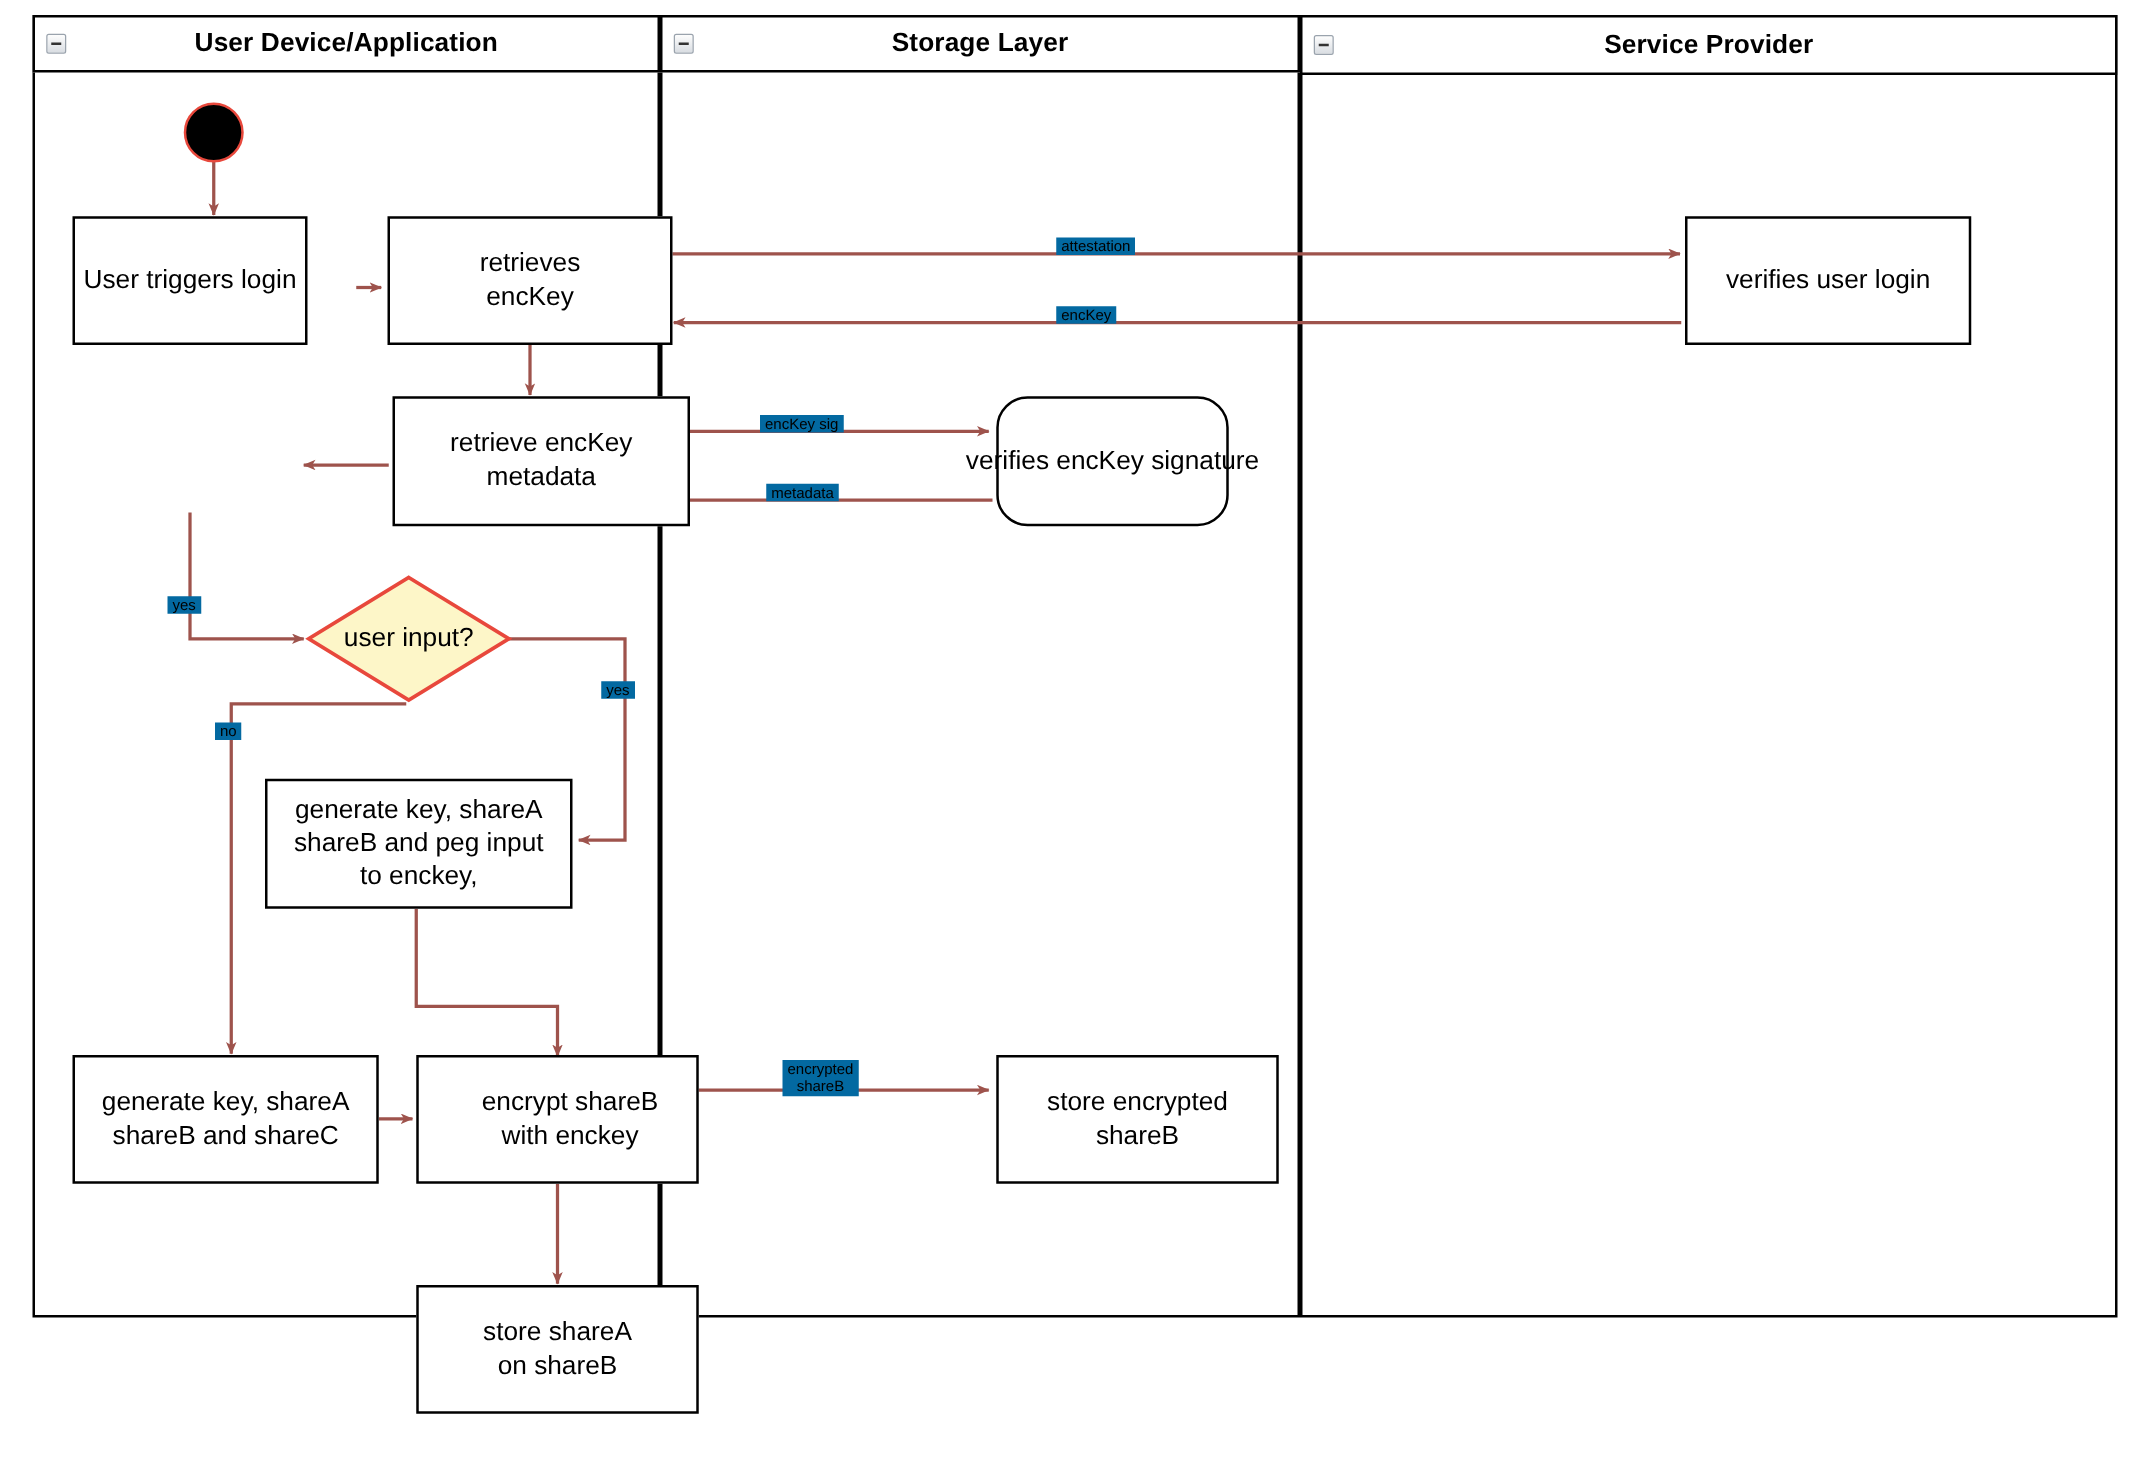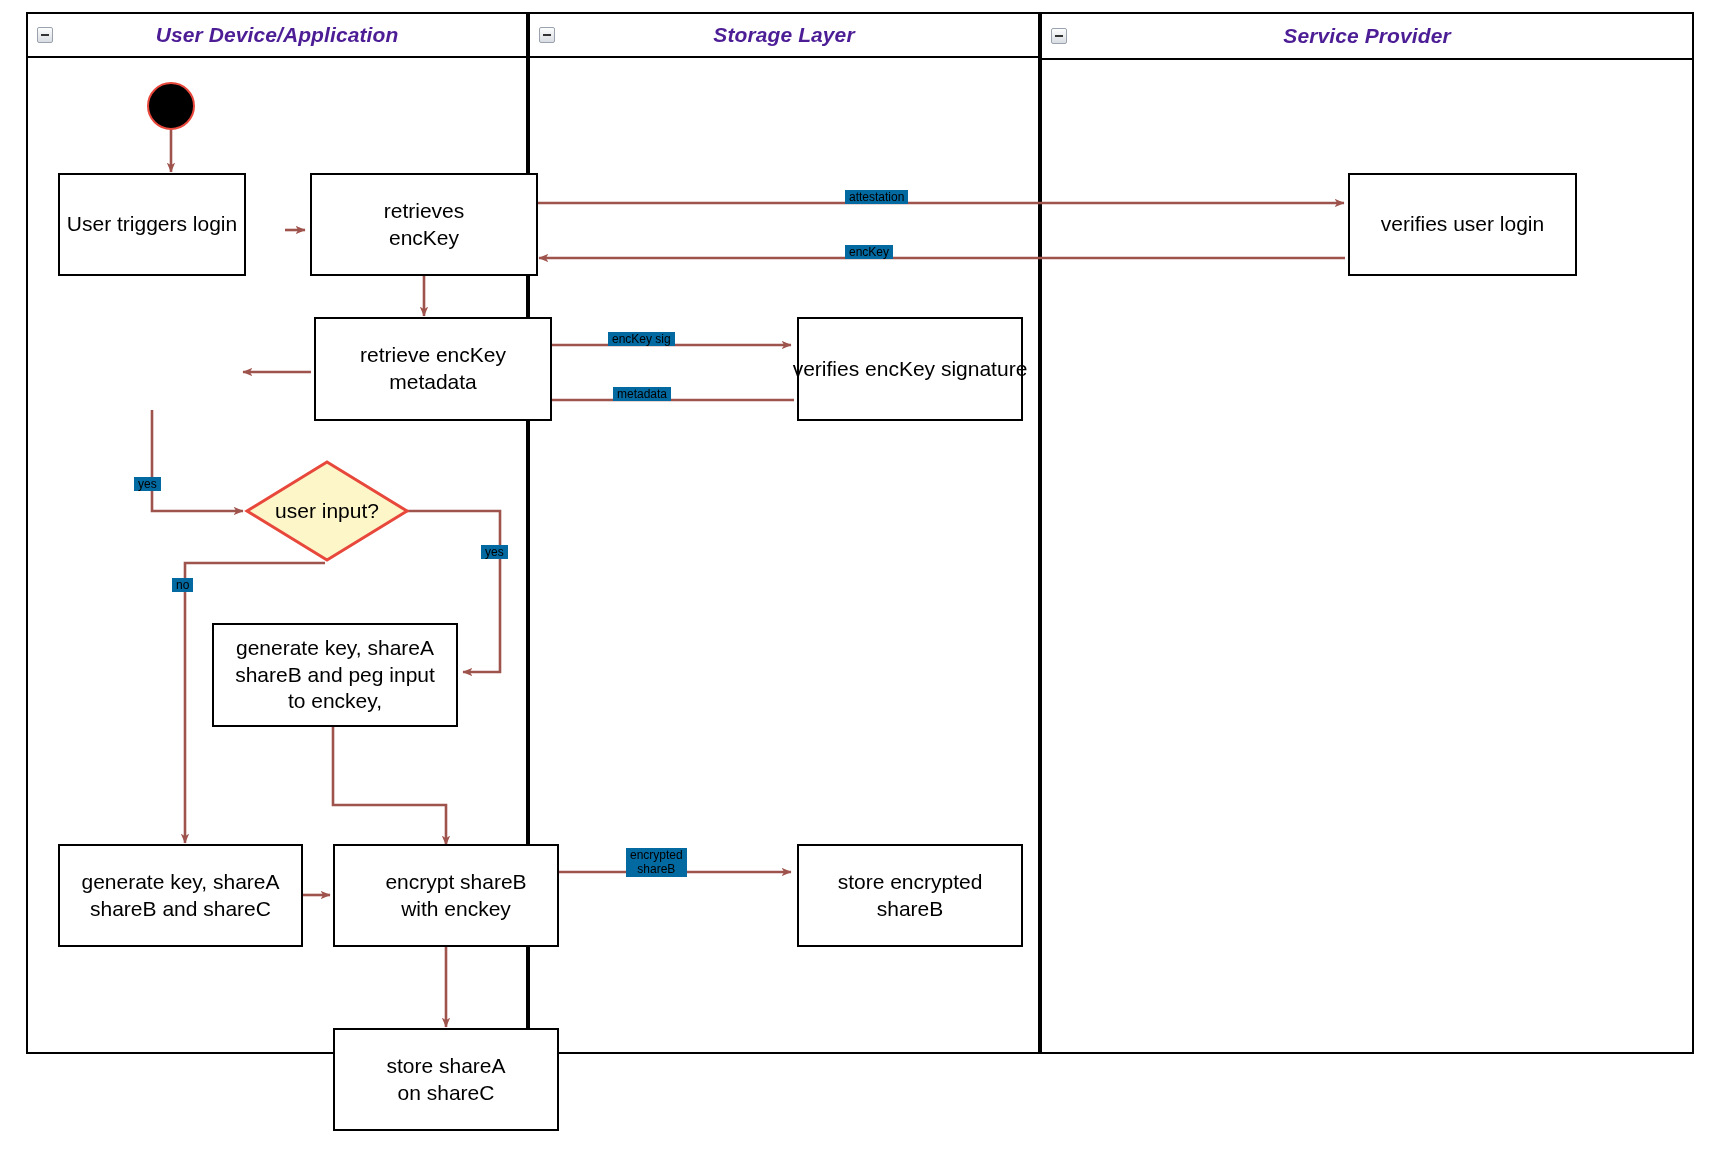--- a/index.html
+++ b/index.html
@@ -3,21 +3,21 @@
 <meta charset="utf-8">
 <style>
   html,body{margin:0;padding:0;background:#ffffff;}
   body{font-family:"Liberation Sans","DejaVu Sans",sans-serif;}
   #canvas{position:relative;width:1720px;height:1170px;background:#ffffff;overflow:hidden;}
 
   
   .lane{position:absolute;box-sizing:border-box;border:2px solid #000;background:transparent;}
   .lane-head{position:absolute;box-sizing:border-box;border:2px solid #000;border-bottom-width:2px;
              background:#ffffff;display:flex;align-items:center;justify-content:center;}
-  .lane-title{font-size:21px;font-weight:bold;color:#4c1d95;letter-spacing:.1px;font-style:italic;}
+  .lane-title{font-size:21px;font-weight:bold;color:#000000;letter-spacing:.1px;}
   .collapse-icon{position:absolute;left:9px;top:50%;transform:translateY(-50%);
                  width:16px;height:16px;box-sizing:border-box;
                  border:1px solid #9aa3ad;border-radius:2px;
                  background:linear-gradient(#fdfdfd,#d9dde2);
                  display:flex;align-items:center;justify-content:center;}
   .collapse-icon i{display:block;width:8px;height:2px;background:#333;}
 
   
   .node{position:absolute;box-sizing:border-box;display:flex;align-items:center;
         justify-content:center;text-align:center;}
@@ -134,21 +134,21 @@
     </div>
   </div>
 
   <div class="node action" style="left:314px;top:317px;width:238px;height:104px;">
     <div>
       <span>retrieve encKey</span>
       <span>metadata</span>
     </div>
   </div>
 
-  <div class="node action overflow" style="left:797px;top:317px;width:226px;height:104px;">
+  <div class="node action overflow" style="left:797px;top:317px;width:186px;height:104px;border-radius:25px;">
     <div>
       <span>verifies encKey signature</span>
     </div>
   </div>
 
 
   <div class="diamond" style="left:245px;top:460px;width:164px;height:102px;">
     <svg width="164" height="102" viewBox="0 0 164 102" xmlns="http://www.w3.org/2000/svg">
       <polygon points="82,2 162,51 82,100 2,51" fill="#fdf6c8" stroke="#e8483c" stroke-width="3"></polygon>
     </svg>
@@ -184,21 +184,21 @@
   <div class="node action" style="left:797px;top:844px;width:226px;height:103px;">
     <div>
       <span>store encrypted</span>
       <span>shareB</span>
     </div>
   </div>
 
   <div class="node action" style="left:333px;top:1028px;width:226px;height:103px;">
     <div>
       <span>store shareA</span>
-      <span>on shareC</span>
+      <span>on shareB</span>
     </div>
   </div>
 
   <div class="elabel" style="left:845px;top:190px;">attestation</div>
 
   <div class="elabel" style="left:845px;top:245px;">encKey</div>
 
   <div class="elabel" style="left:608px;top:332px;">encKey sig</div>
 
   <div class="elabel" style="left:613px;top:387px;">metadata</div>

